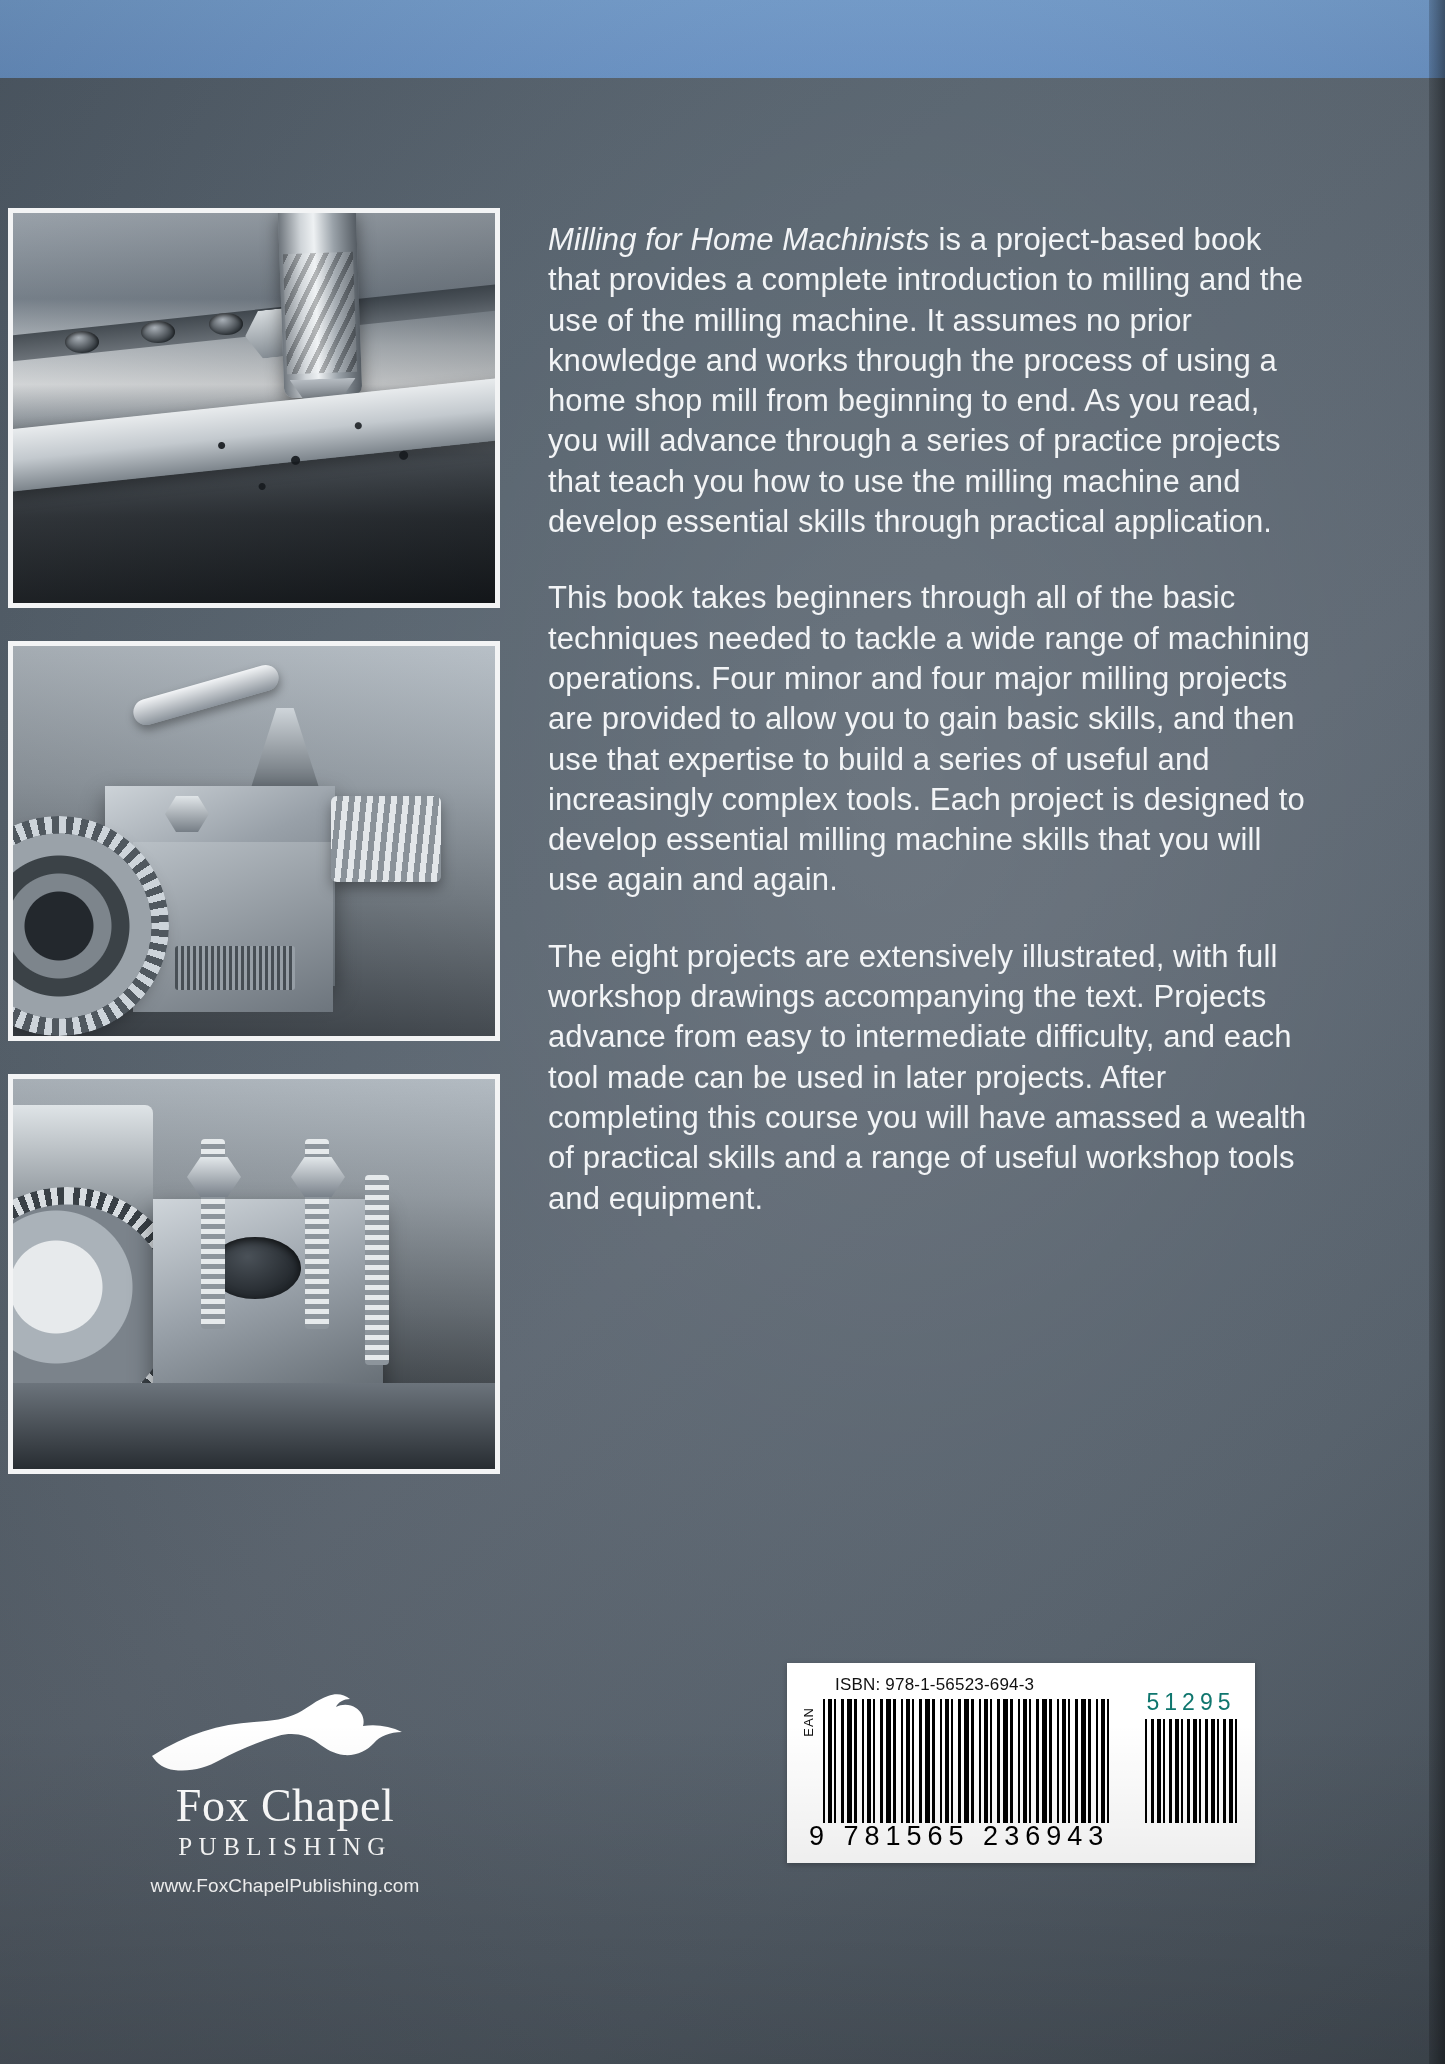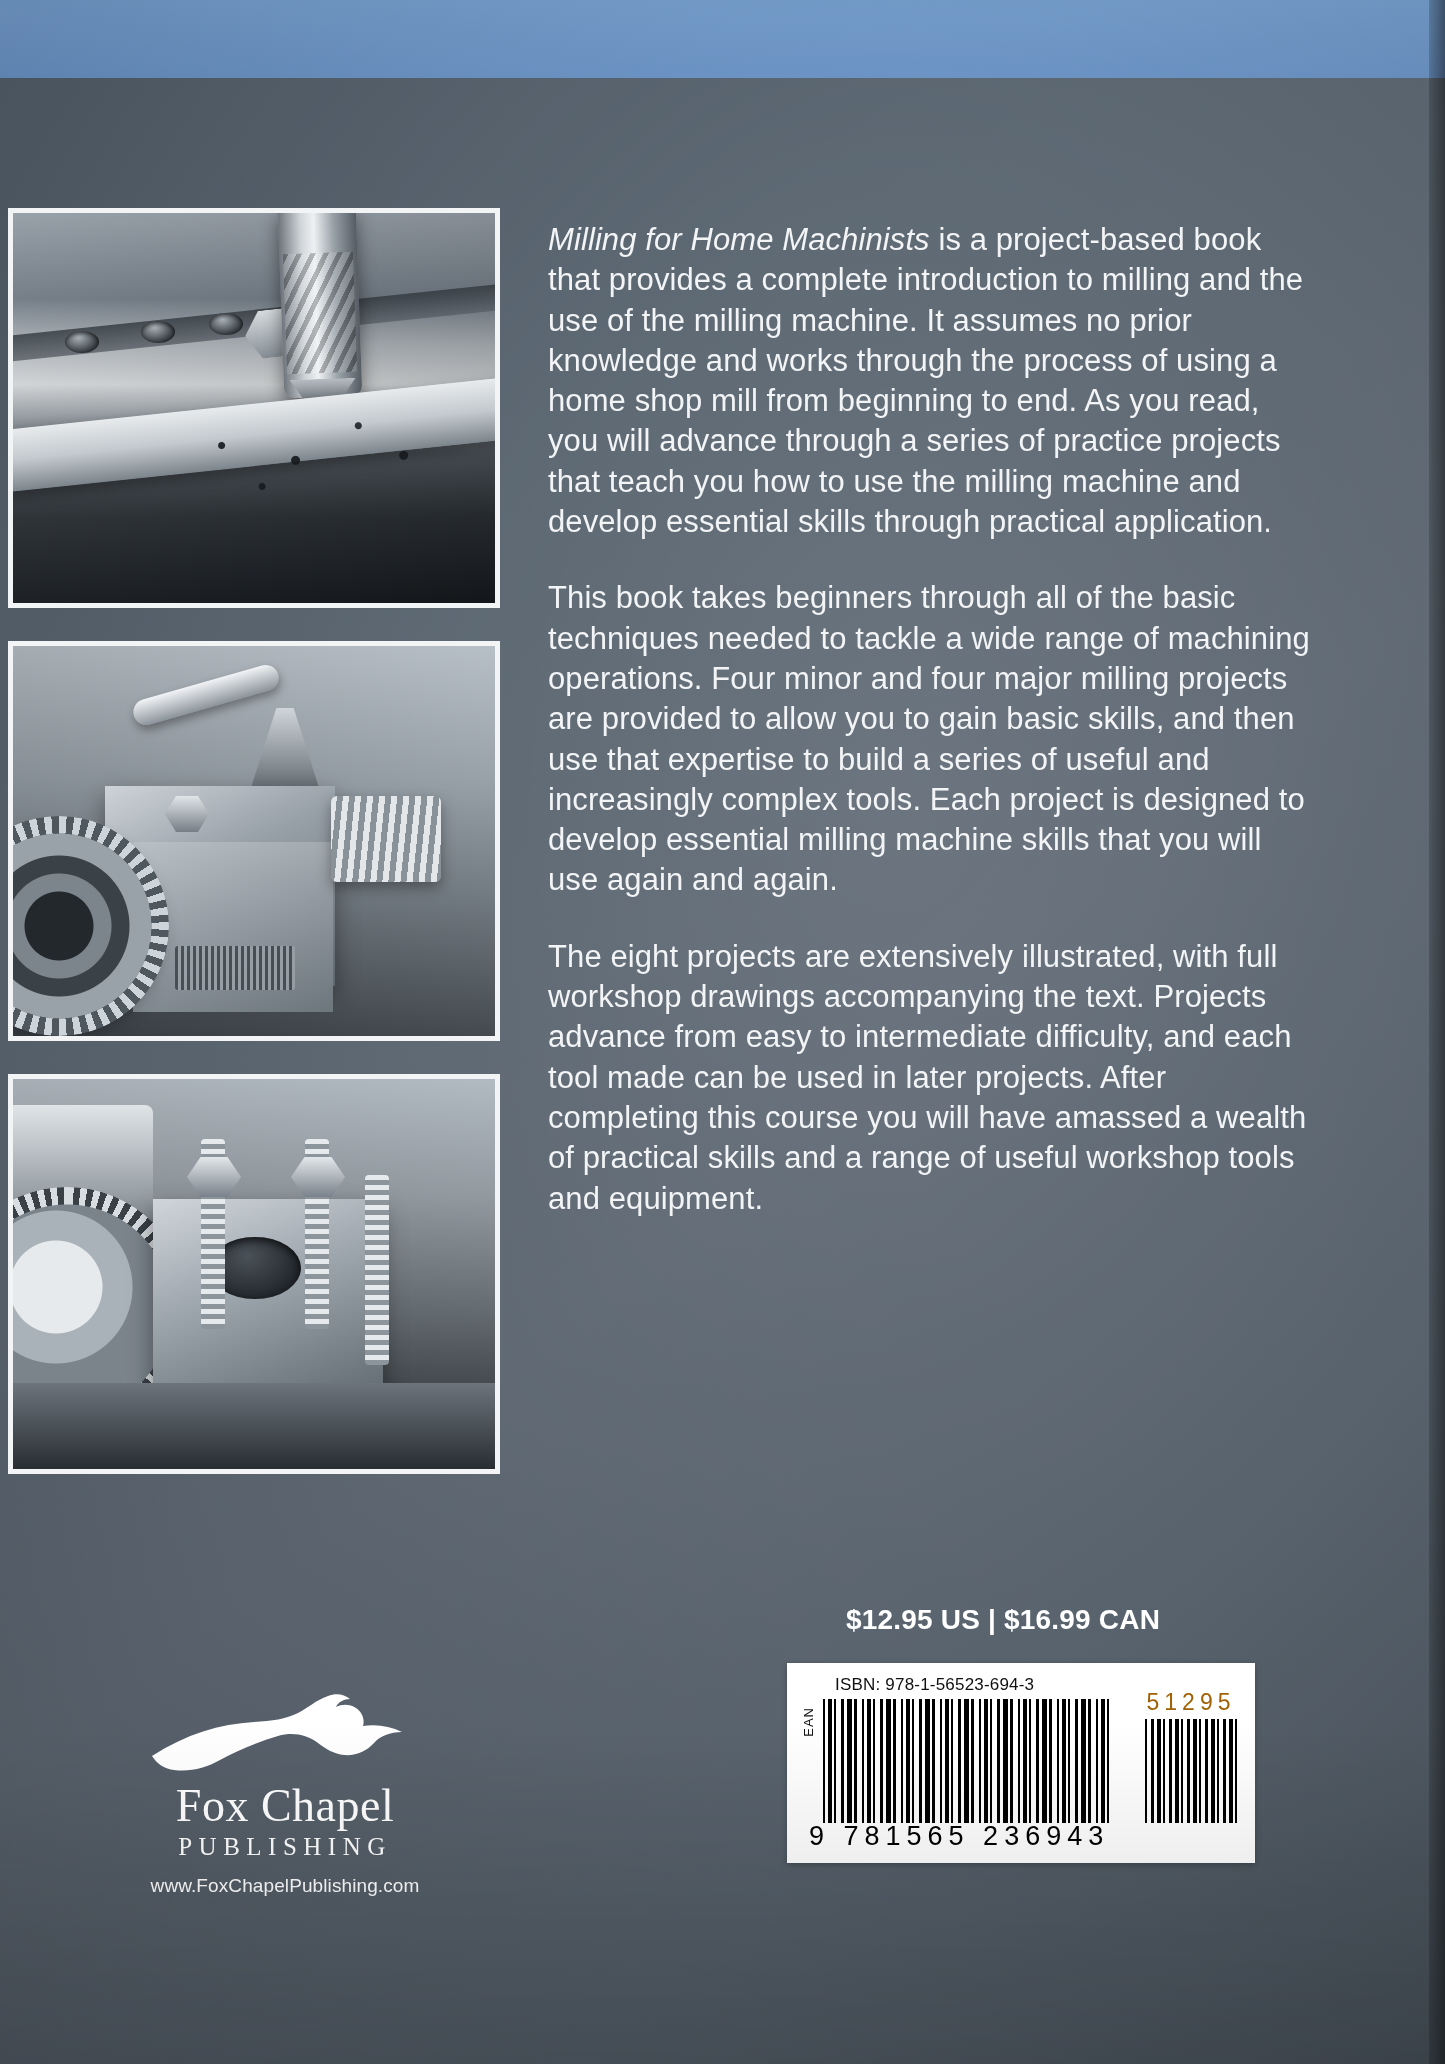--- a/index.html
+++ b/index.html
@@ -386,21 +386,21 @@
       #000 0 2px, #fff 2px 6px, #000 6px 9px, #fff 9px 12px,
       #000 12px 16px, #fff 16px 18px);
   }
   .bars-addon-digits {
     position: absolute;
     left: 354px;
     top: 26px;
     width: 100px;
     text-align: center;
     font-size: 23px;
-    color: #a16207;
+    color: #0f766e;
     letter-spacing: 5px;
   }
 
   
   .logo {
     position: absolute;
     left: 120px;
     top: 1690px;
     width: 330px;
     text-align: center;
@@ -484,21 +484,20 @@
     </div>
 
   </div>
 
   <div class="copy">
     <p><em>Milling for Home Machinists</em><span> is a project-based book that provides a complete introduction to milling and the use of the milling machine. It assumes no prior knowledge and works through the process of using a home shop mill from beginning to end. As you read, you will advance through a series of practice projects that teach you how to use the milling machine and develop essential skills through practical application.</span></p>
     <p>This book takes beginners through all of the basic techniques needed to tackle a wide range of machining operations. Four minor and four major milling projects are provided to allow you to gain basic skills, and then use that expertise to build a series of useful and increasingly complex tools. Each project is designed to develop essential milling machine skills that you will use again and again.</p>
     <p>The eight projects are extensively illustrated, with full workshop drawings accompanying the text. Projects advance from easy to intermediate difficulty, and each tool made can be used in later projects. After completing this course you will have amassed a wealth of practical skills and a range of useful workshop tools and equipment.</p>
   </div>
 
-  <div class="price">$12.95 US | $16.99 CAN</div>
 
   <div class="barcode-box">
     <div class="isbn-text">ISBN: 978-1-56523-694-3</div>
     <div class="ean-label">EAN</div>
     <div class="bars-main"></div>
     <div class="bars-main-digits">9  781565  236943</div>
     <div class="bars-addon-digits">51295</div>
     <div class="bars-addon"></div>
   </div>
 

